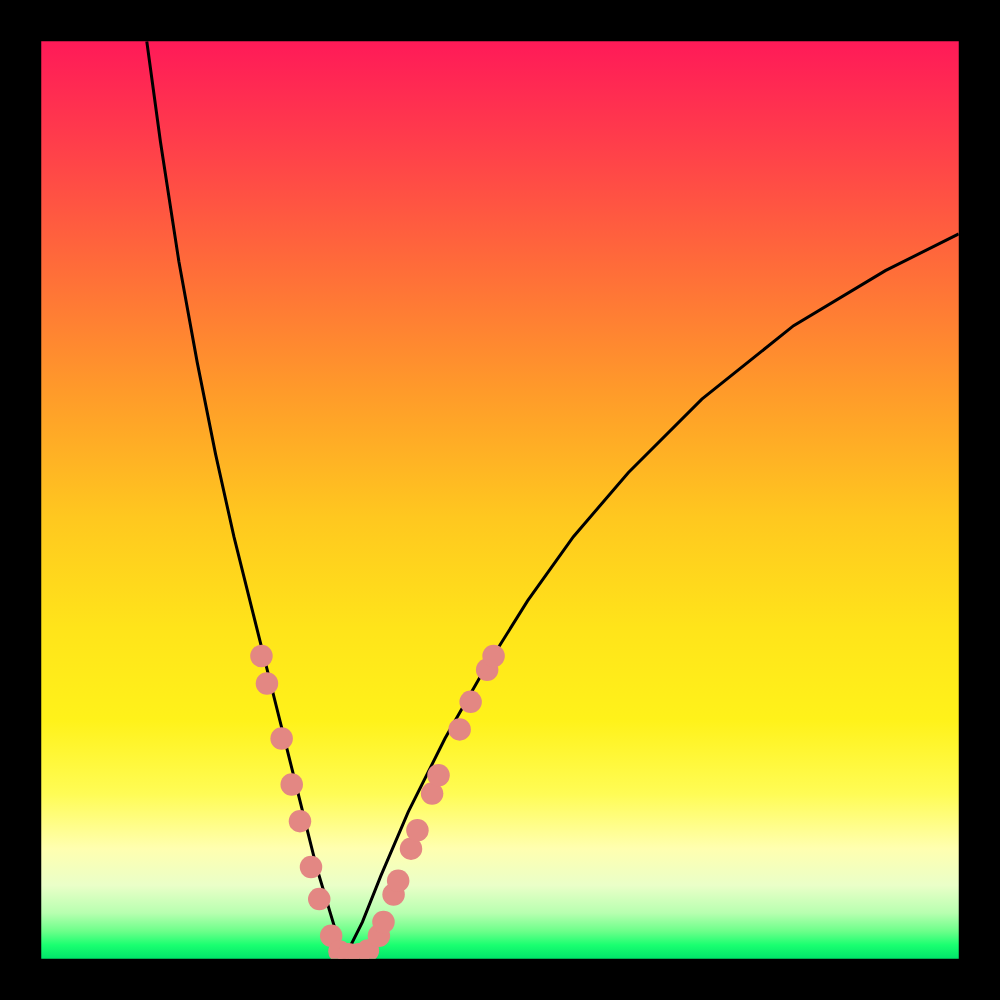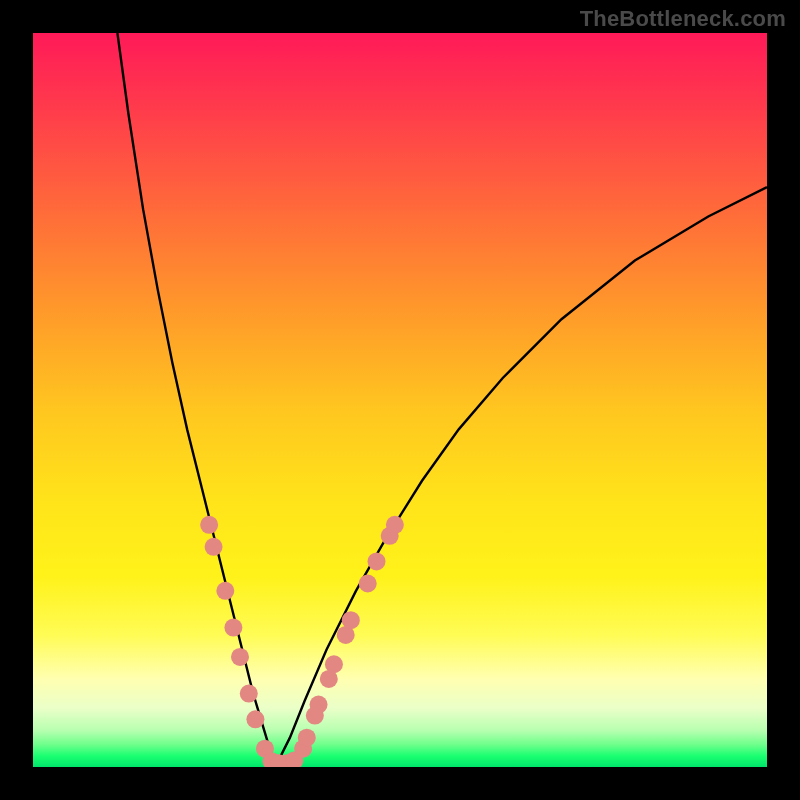--- a/index.html
+++ b/index.html
@@ -57,21 +57,20 @@
     top: 0;
     width: 734px;
     height: 734px;
     display: block;
   }
 </style>
 </head>
 <body>
 
 <div class="frame">
-  <div class="watermark">TheBottleneck.com</div>
   <div class="plot">
     <svg viewBox="0 0 734 734">
       <g>
         <path d="M84.41 0.00 L95.42 80.74 L110.10 176.16 L124.78 256.90 L139.46 330.30 L154.14 396.36 L168.82 455.08 L183.50 513.80 L198.18 572.52 L209.19 616.56 L220.20 660.60 L231.21 697.30 L242.22 734.00 " fill="none" stroke="#000000" stroke-width="2.4" id="curve-left"></path>
         <path d="M242.22 734.00 L256.90 704.64 L271.58 667.94 L293.60 616.56 L322.96 557.84 L352.32 506.46 L389.02 447.74 L425.72 396.36 L469.76 344.98 L528.48 286.26 L601.88 227.54 L675.28 183.50 L734.00 154.14 " fill="none" stroke="#000000" stroke-width="2.4" id="curve-right"></path>
       </g>
       <g id="dots">
           <circle cx="176.16" cy="491.78" r="9" fill="#e38783"></circle>
           <circle cx="180.56" cy="513.80" r="9" fill="#e38783"></circle>
           <circle cx="192.31" cy="557.84" r="9" fill="#e38783"></circle>

